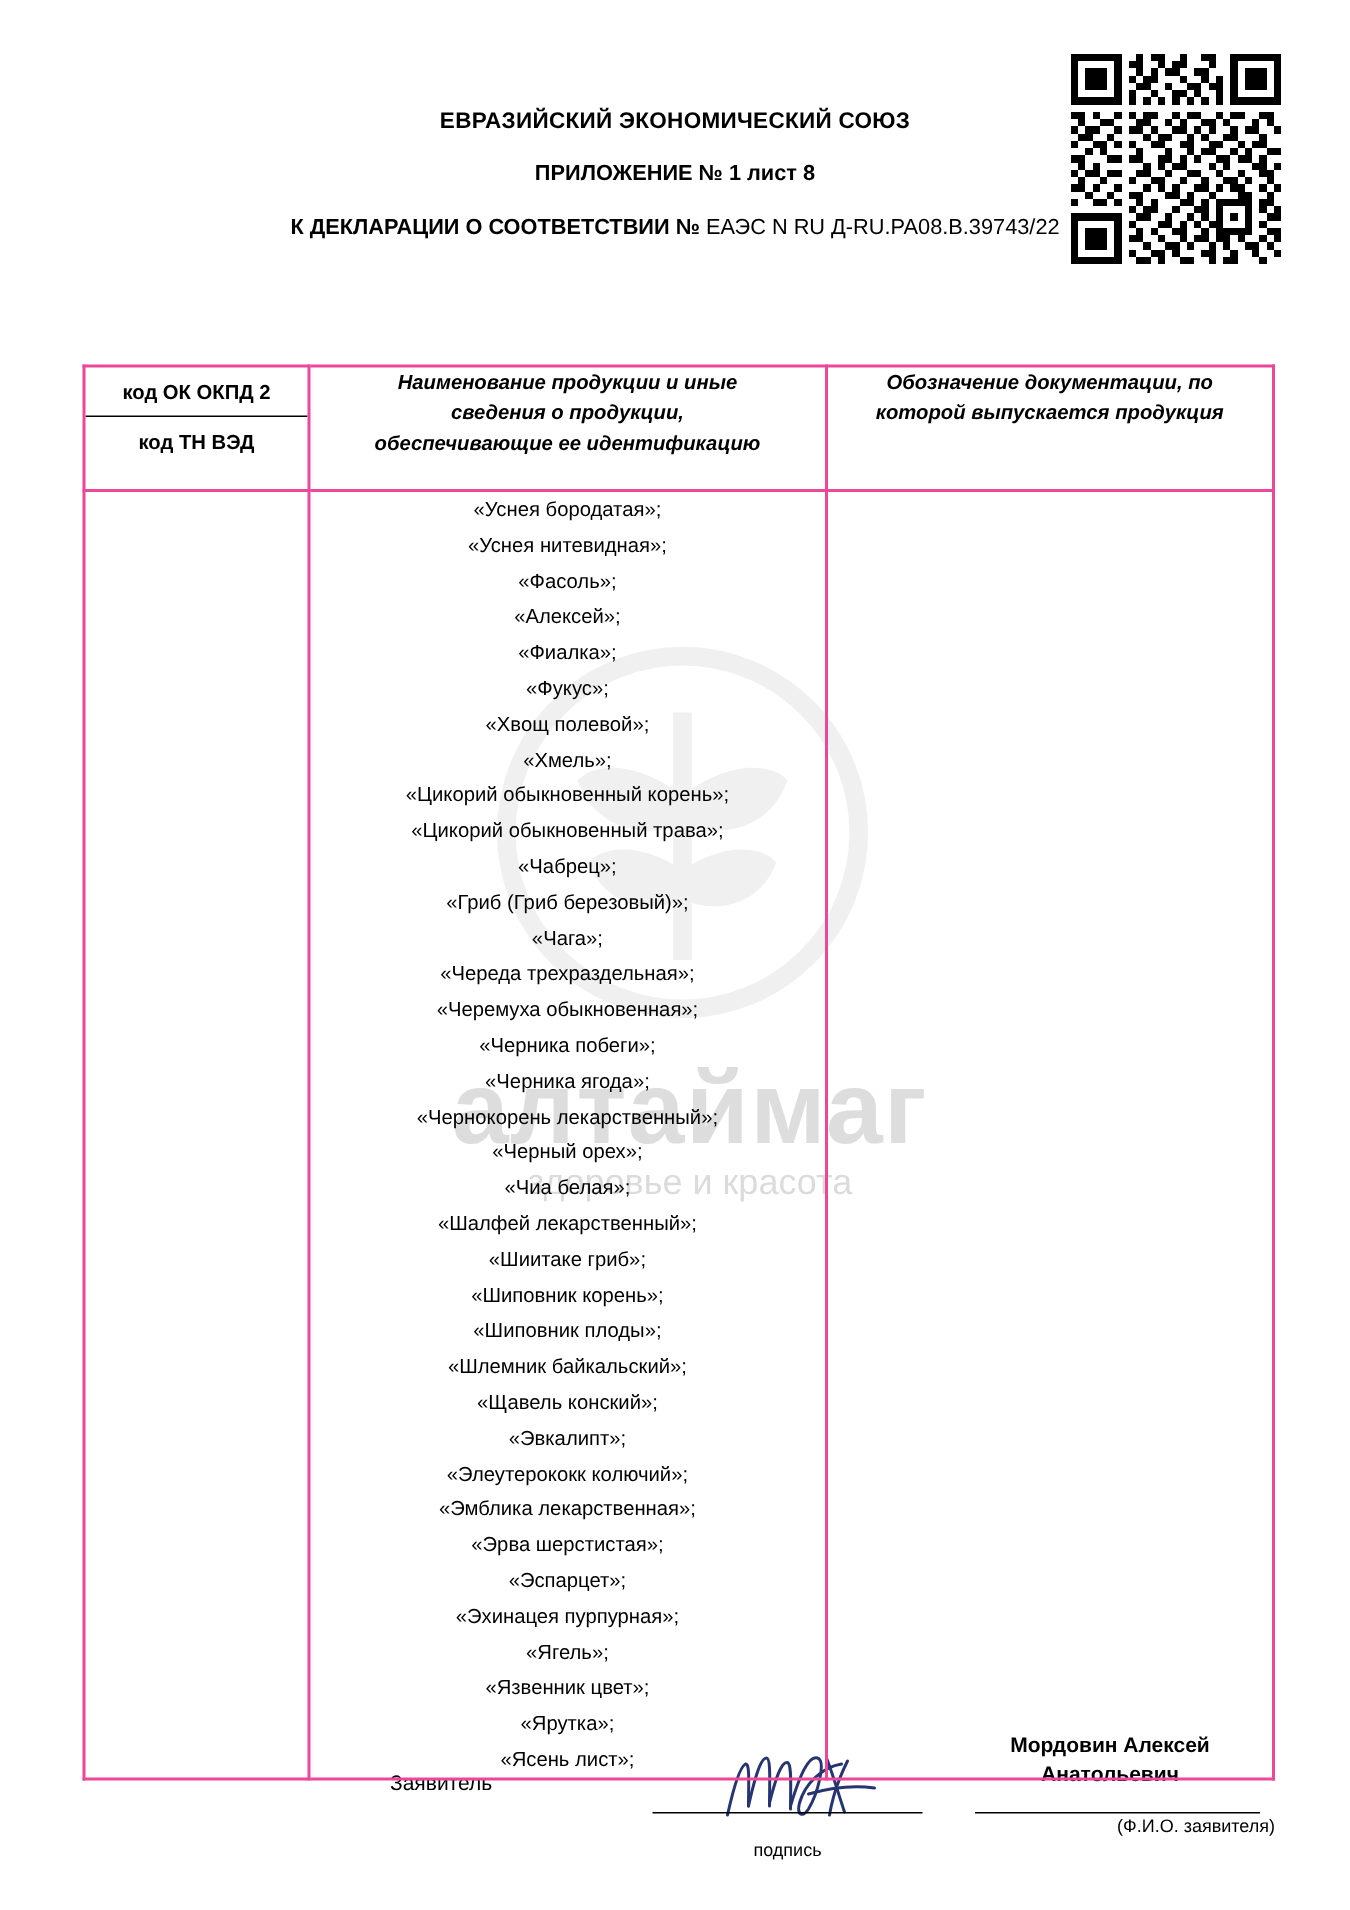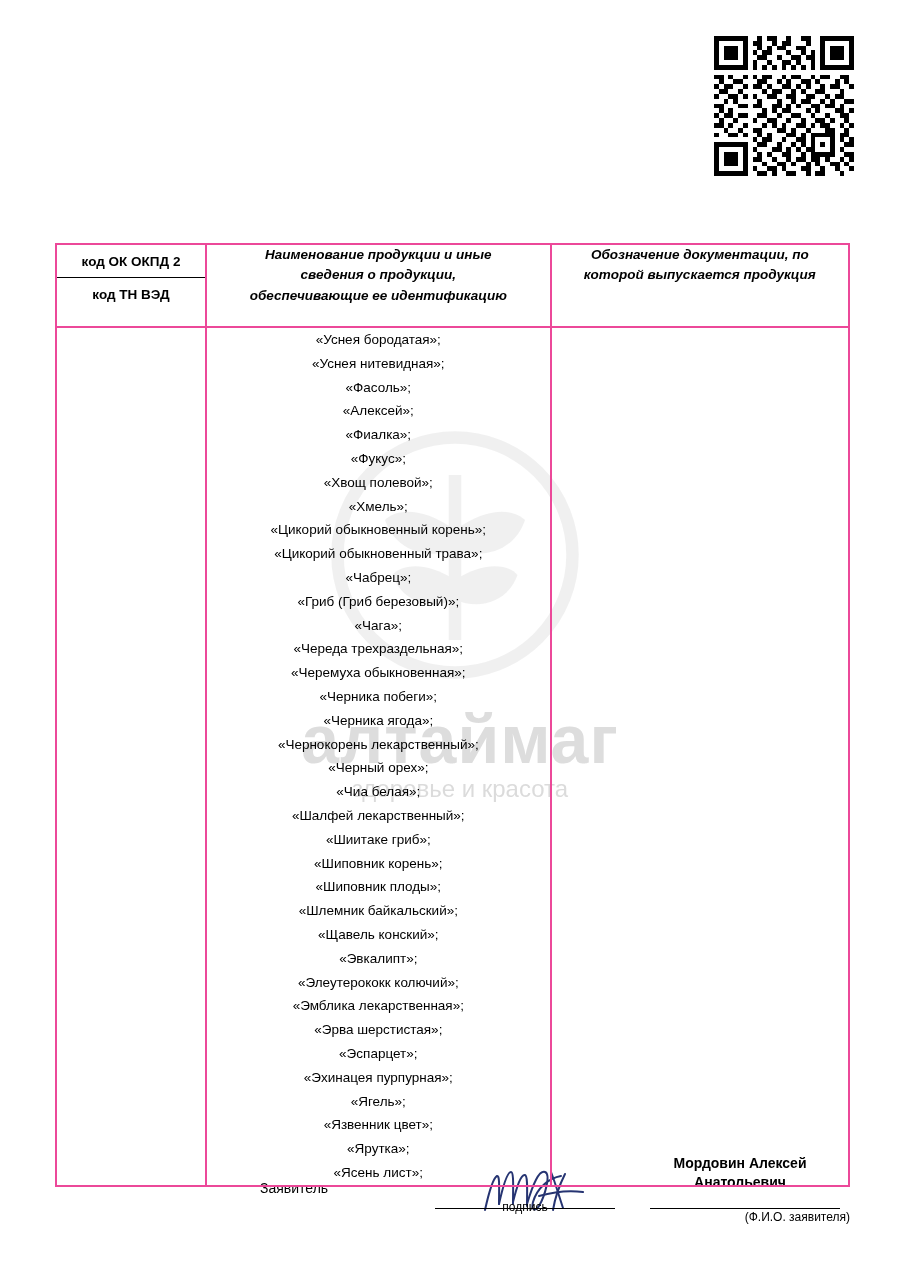--- a/index.html
+++ b/index.html
@@ -177,21 +177,21 @@
   .sig-line-1 {
     position: absolute;
     left: 380px;
     top: 56px;
     width: 180px;
     border-bottom: 1px solid #000;
   }
   .sig-cap-1 {
     position: absolute;
     left: 380px;
-    top: 48px;
+    top: 74px;
     width: 180px;
     text-align: center;
     font-size: 12px;
   }
   .sig-scribble {
     position: absolute;
     left: 424px;
     top: 14px;
     width: 110px;
     height: 48px;
@@ -461,20 +461,28 @@
         <rect x="9" y="28" width="2" height="1"></rect>
           <rect x="12" y="28" width="1" height="1"></rect>
         <rect x="15" y="28" width="2" height="1"></rect>
           <rect x="19" y="28" width="1" height="1"></rect>
         <rect x="21" y="28" width="2" height="1"></rect>
           <rect x="26" y="28" width="1" height="1"></rect>
       </g>
     </svg>
   </div>
 
+  <div class="header">
+    <div class="line1">ЕВРАЗИЙСКИЙ ЭКОНОМИЧЕСКИЙ СОЮЗ</div>
+    <div class="line2">ПРИЛОЖЕНИЕ № 1 лист 8</div>
+    <div class="line3">
+      <span>К ДЕКЛАРАЦИИ О СООТВЕТСТВИИ №</span>
+      <span class="norm">ЕАЭС N RU Д-RU.РА08.В.39743/22</span>
+    </div>
+  </div>
 
   <div class="watermark">
     <svg class="wm-logo" viewBox="0 0 100 100">
       <circle cx="50" cy="50" r="47" fill="none" stroke="#cfcfcf" stroke-width="5"></circle>
       <path d="M50 18 C50 40 50 60 50 84" stroke="#cfcfcf" stroke-width="5" fill="none"></path>
       <path d="M50 40 C36 30 26 32 22 36 C26 48 38 52 50 48 Z" fill="#cfcfcf"></path>
       <path d="M50 40 C64 30 74 32 78 36 C74 48 62 52 50 48 Z" fill="#cfcfcf"></path>
       <path d="M50 60 C38 52 28 54 25 58 C29 69 40 72 50 68 Z" fill="#cfcfcf"></path>
       <path d="M50 60 C62 52 72 54 75 58 C71 69 60 72 50 68 Z" fill="#cfcfcf"></path>
     </svg>

